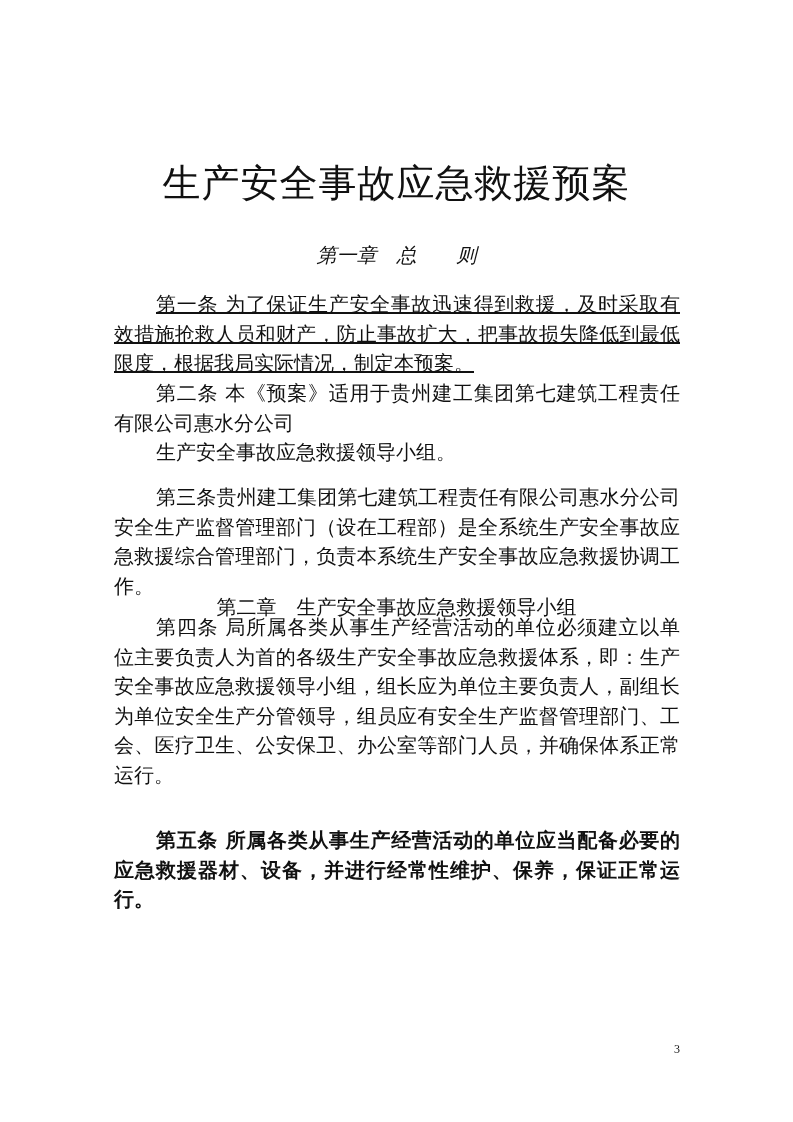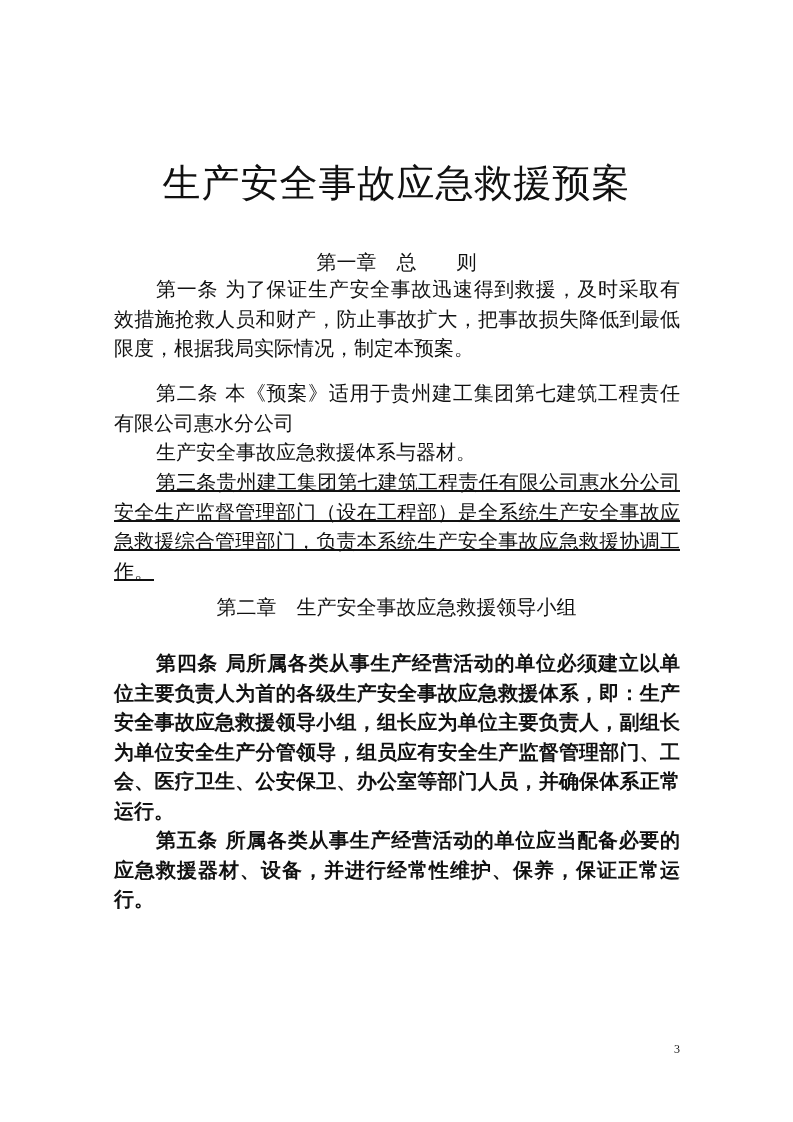--- a/index.html
+++ b/index.html
@@ -2,40 +2,40 @@
 <html><head>
 <meta charset="utf-8">
 <style>
   html, body { margin:0; padding:0; background:#ffffff; }
   body { width:793px; height:1122px; position:relative; overflow:hidden;
          font-family:"DejaVu Serif", "Liberation Serif", serif; color:#111; }
   .title { position:absolute; top:158px; left:0; width:793px; text-align:center;
            font-size:38px; letter-spacing:1px; line-height:50px; }
   .chapter { position:absolute; left:0; width:793px; text-align:center;
              font-size:20px; line-height:28px; font-weight:normal; }
-  .ch1 { top:248px; }
+  .ch1 { top:241px;font-style:italic; }
   .ch2 { top:593px; }
   .para { position:absolute; left:114px; width:566px; font-size:20px;
           line-height:29.5px; text-align:justify; margin:0; }
   .indent { text-indent:42px; }
   .pagenum { position:absolute; top:1042px; left:674px; font-size:12px;
              font-family:"Liberation Serif", serif; }
 </style>
 </head>
 <body>
 
 <div>
   <div class="title">生产安全事故应急救援预案</div>
 
   <div class="chapter ch1">第一章　总　　则</div>
 
-  <p class="para indent" style="top:275px;">第一条 为了保证生产安全事故迅速得到救援，及时采取有效措施抢救人员和财产，防止事故扩大，把事故损失降低到最低限度，根据我局实际情况，制定本预案。</p>
+  <p class="para indent" style="top:290px;text-decoration:underline;">第一条 为了保证生产安全事故迅速得到救援，及时采取有效措施抢救人员和财产，防止事故扩大，把事故损失降低到最低限度，根据我局实际情况，制定本预案。</p>
   <p class="para indent" style="top:379px;">第二条 本《预案》适用于贵州建工集团第七建筑工程责任有限公司惠水分公司</p>
-  <p class="para indent" style="top:438px;">生产安全事故应急救援体系与器材。</p>
-  <p class="para indent" style="top:468px;text-decoration:underline;">第三条贵州建工集团第七建筑工程责任有限公司惠水分公司安全生产监督管理部门（设在工程部）是全系统生产安全事故应急救援综合管理部门，负责本系统生产安全事故应急救援协调工作。</p>
+  <p class="para indent" style="top:438px;">生产安全事故应急救援领导小组。</p>
+  <p class="para indent" style="top:483px;">第三条贵州建工集团第七建筑工程责任有限公司惠水分公司安全生产监督管理部门（设在工程部）是全系统生产安全事故应急救援综合管理部门，负责本系统生产安全事故应急救援协调工作。</p>
 
   <div class="chapter ch2">第二章　生产安全事故应急救援领导小组</div>
 
-  <p class="para indent" style="top:649px;font-weight:bold;">第四条 局所属各类从事生产经营活动的单位必须建立以单位主要负责人为首的各级生产安全事故应急救援体系，即：生产安全事故应急救援领导小组，组长应为单位主要负责人，副组长为单位安全生产分管领导，组员应有安全生产监督管理部门、工会、医疗卫生、公安保卫、办公室等部门人员，并确保体系正常运行。</p>
+  <p class="para indent" style="top:613px;">第四条 局所属各类从事生产经营活动的单位必须建立以单位主要负责人为首的各级生产安全事故应急救援体系，即：生产安全事故应急救援领导小组，组长应为单位主要负责人，副组长为单位安全生产分管领导，组员应有安全生产监督管理部门、工会、医疗卫生、公安保卫、办公室等部门人员，并确保体系正常运行。</p>
   <p class="para indent" style="top:826px;font-weight:bold;">第五条 所属各类从事生产经营活动的单位应当配备必要的应急救援器材、设备，并进行经常性维护、保养，保证正常运行。</p>
 
   <div class="pagenum">3</div>
 </div>
 
 </body></html>

